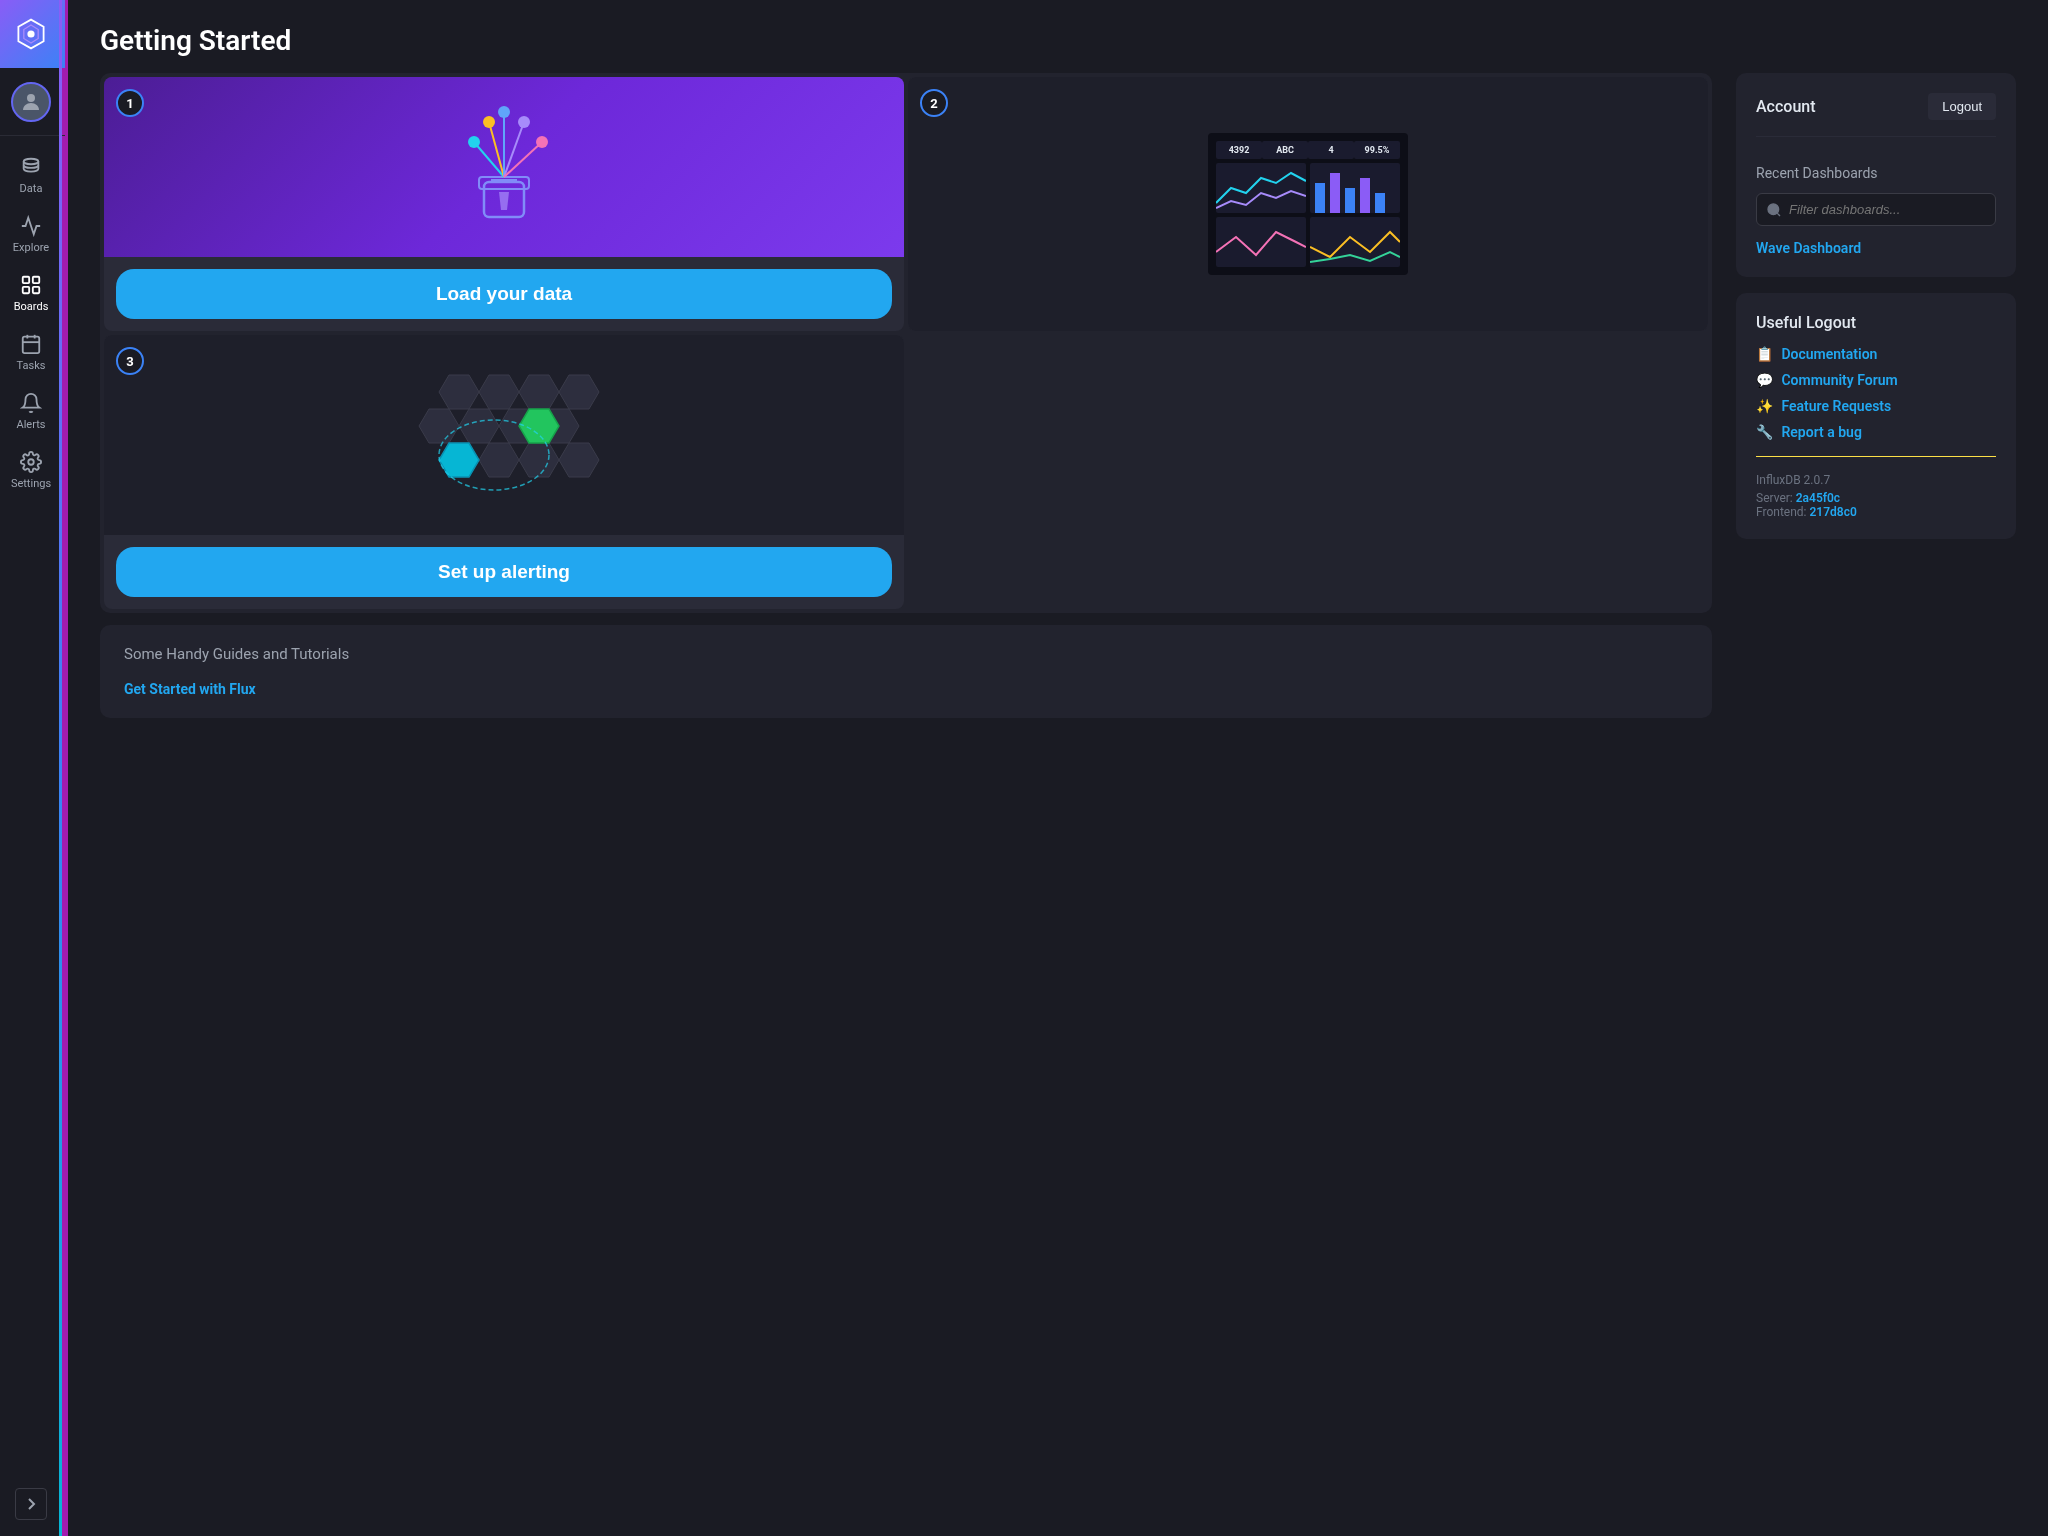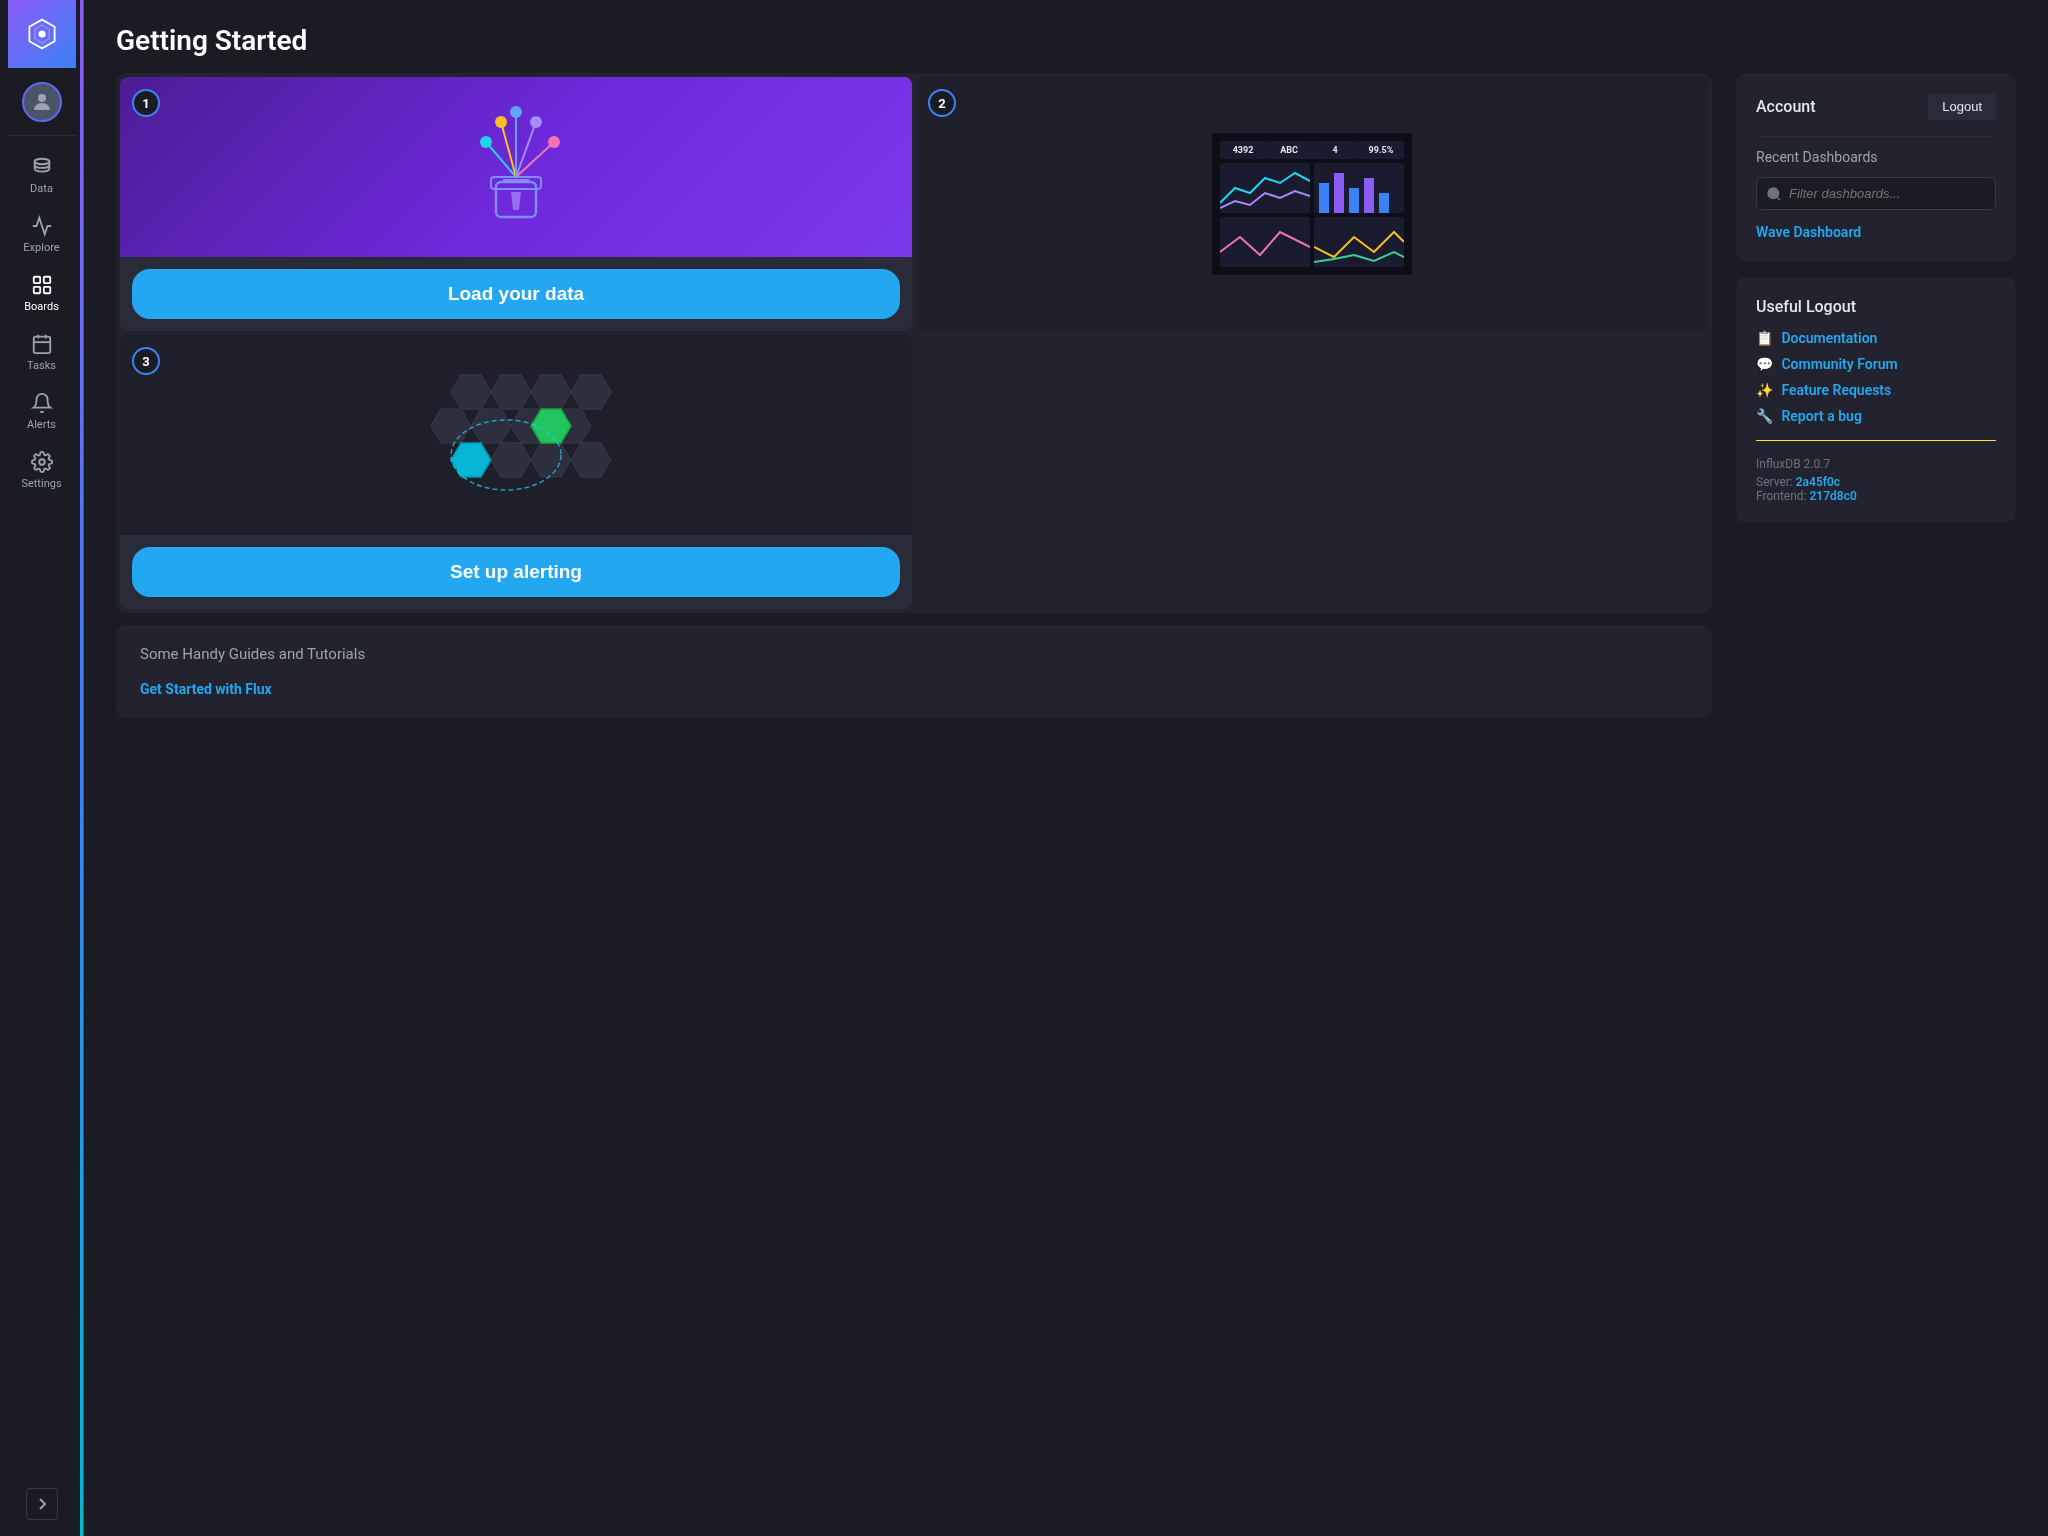--- a/index.html
+++ b/index.html
@@ -7,26 +7,26 @@
       background: #1a1b23;
       color: #fff;
       font-family: -apple-system, BlinkMacSystemFont, 'Segoe UI', Roboto, sans-serif;
       display: flex;
       height: 100vh;
       overflow: hidden;
     }
 
     
     .sidebar {
-      width: 84px;
+      width: 68px;
       background: #1a1b23;
       display: flex;
       flex-direction: column;
       align-items: center;
-      border-right: 1px solid #a21caf;
+      border-right: 6px solid #a21caf;
       position: relative;
       flex-shrink: 0;
     }
     .sidebar-logo {
       width: 68px;
       height: 68px;
       background: linear-gradient(135deg, #8b5cf6, #3b82f6);
       display: flex;
       align-items: center;
       justify-content: center;
@@ -621,21 +621,21 @@
     </div>
 
     <div class="right-column">
 
       <div class="panel">
         <div class="panel-header">
           <span class="panel-title">Account</span>
           <button class="logout-btn">Logout</button>
         </div>
         <div class="divider"></div>
-        <div style="margin-top:12px;">
+        <div style="margin-top:28px;">
           <div class="recent-dashboards-title">Recent Dashboards</div>
           <div class="filter-input-wrapper">
             <svg viewBox="0 0 24 24" fill="none" stroke="#6b7280" stroke-width="2">
               <circle cx="11" cy="11" r="8"></circle>
               <line x1="21" y1="21" x2="16.65" y2="16.65"></line>
             </svg>
             <input type="text" class="filter-input" placeholder="Filter dashboards..." style="">
           </div>
           <a class="dashboard-link">Wave Dashboard</a>
         </div>

